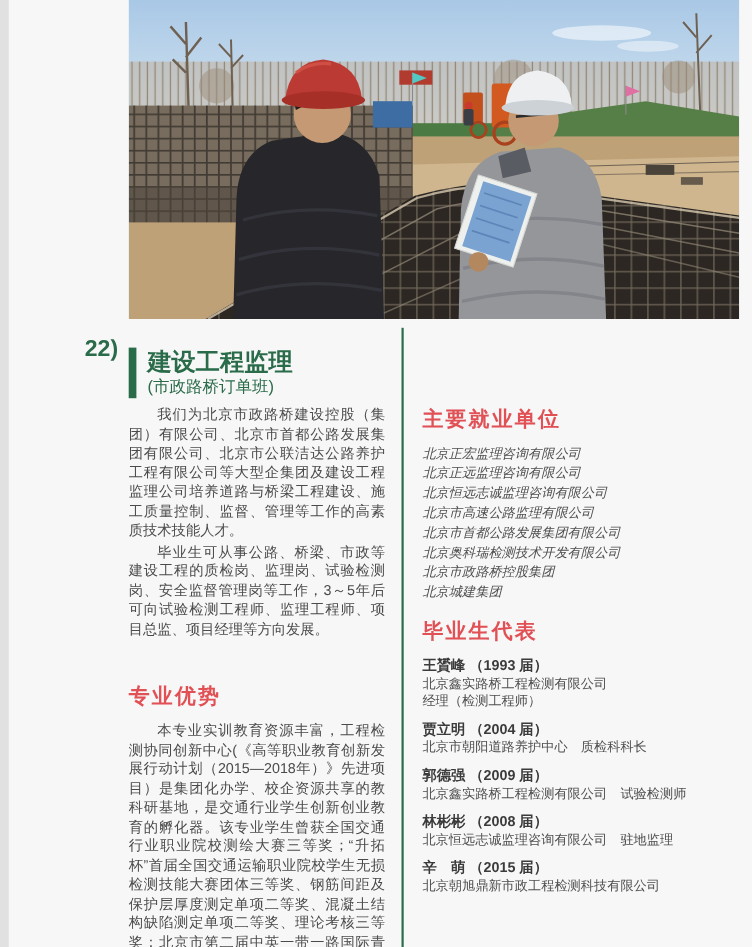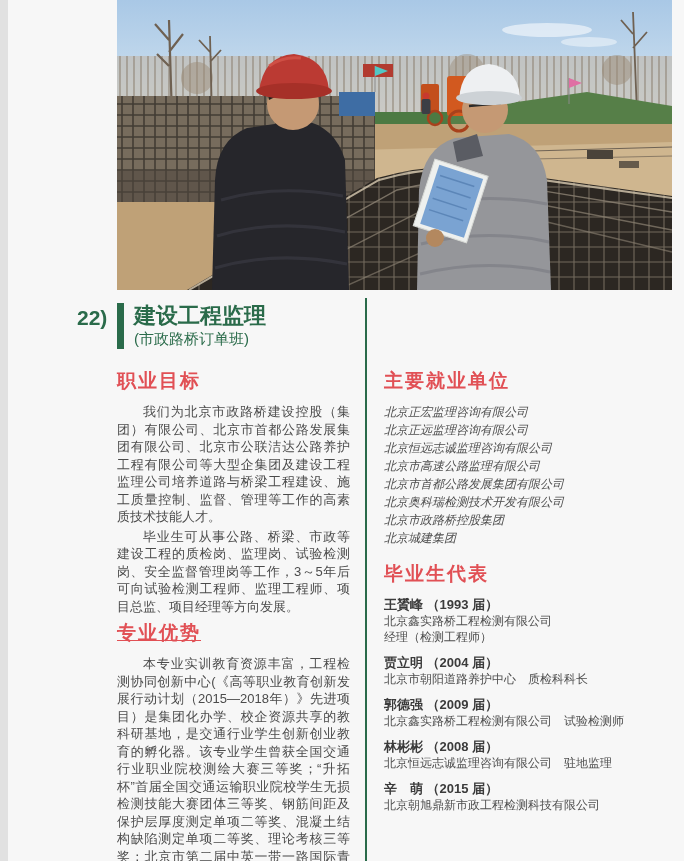--- a/index.html
+++ b/index.html
@@ -11,30 +11,30 @@
   body{
     width:684px;height:861px;position:relative;overflow:hidden;
     background:#f7f7f7;
     font-family:"Liberation Sans","DejaVu Sans",sans-serif;
     color:var(--ink);
   }
   .left-strip{position:absolute;left:0;top:0;width:8px;height:861px;background:#e1e1e1;}
   .photo{position:absolute;left:117px;top:0;width:555px;height:290px;background:#cfe0ec;overflow:hidden;}
   .photo svg{display:block;}
   .num{position:absolute;left:77px;top:306px;font-size:21px;font-weight:bold;color:var(--green);}
-  .title-wrap{position:absolute;left:117px;top:303px;display:flex;align-items:stretch;}
+  .title-wrap{position:absolute;left:117px;top:316px;display:flex;align-items:stretch;}
   .title-bar{width:7px;background:var(--green);margin-right:10px;}
   .title-main{font-size:22px;font-weight:bold;color:var(--green);line-height:1.15;}
   .title-sub{font-size:15px;color:var(--green);line-height:1.3;margin-top:1px;}
   .divider{position:absolute;left:365px;top:298px;width:2px;height:563px;background:var(--green);}
   .col{position:absolute;top:368px;}
   .col-left{left:117px;width:233px;}
   .col-right{left:384px;width:282px;}
   .sec-head{font-size:19px;letter-spacing:2px;color:var(--red);font-weight:600;margin:0 0 9px 0;}
-  .sec-head.gap{margin-top:5px;text-decoration:underline;}
+  .sec-head.gap{margin-top:40px;}
   .body-p{font-size:13px;line-height:17.5px;text-indent:2em;text-align:justify;margin:0 0 2px 0;color:var(--ink);}
   .emp-list{margin:2px 0 0 0;}
   .emp-item{font-size:12px;line-height:18px;color:#4e4e4e;font-style:italic;}
   .grads{margin-top:4px;}
   .grad{margin-bottom:9px;}
   .grad-name{font-size:13px;font-weight:bold;color:#3b3b3b;line-height:17px;}
   .grad-line{font-size:12px;line-height:16px;color:#4e4e4e;}
   .grad-line:empty{display:none;}
 </style>
 </head>
@@ -167,21 +167,20 @@
   <div class="title-bar"></div>
   <div>
     <div class="title-main">建设工程监理</div>
     <div class="title-sub">(市政路桥订单班)</div>
   </div>
 </div>
 
 <div class="divider"></div>
 
 <div class="col col-left">
-  <h2 class="sec-head">职业目标</h2>
   <p class="body-p">我们为北京市政路桥建设控股（集团）有限公司、北京市首都公路发展集团有限公司、北京市公联洁达公路养护工程有限公司等大型企集团及建设工程监理公司培养道路与桥梁工程建设、施工质量控制、监督、管理等工作的高素质技术技能人才。</p>
   <p class="body-p">毕业生可从事公路、桥梁、市政等建设工程的质检岗、监理岗、试验检测岗、安全监督管理岗等工作，3～5年后可向试验检测工程师、监理工程师、项目总监、项目经理等方向发展。</p>
 
   <h2 class="sec-head gap">专业优势</h2>
   <p class="body-p">本专业实训教育资源丰富，工程检测协同创新中心(《高等职业教育创新发展行动计划（2015—2018年）》先进项目）是集团化办学、校企资源共享的教科研基地，是交通行业学生创新创业教育的孵化器。该专业学生曾获全国交通行业职业院校测绘大赛三等奖；“升拓杯”首届全国交通运输职业院校学生无损检测技能大赛团体三等奖、钢筋间距及保护层厚度测定单项二等奖、混凝土结构缺陷测定单项二等奖、理论考核三等奖；北京市第二届中英一带一路国际青年创新创业技能大赛三等奖；京津冀地区高校测绘大赛团体二等奖、单项一等奖等。学生获得监理员、助理试验师、工程测量工、公路养护工等多种职业资格证书。</p>
 </div>
 
 <div class="col col-right">
   <h2 class="sec-head">主要就业单位</h2>
   <div class="emp-list">

